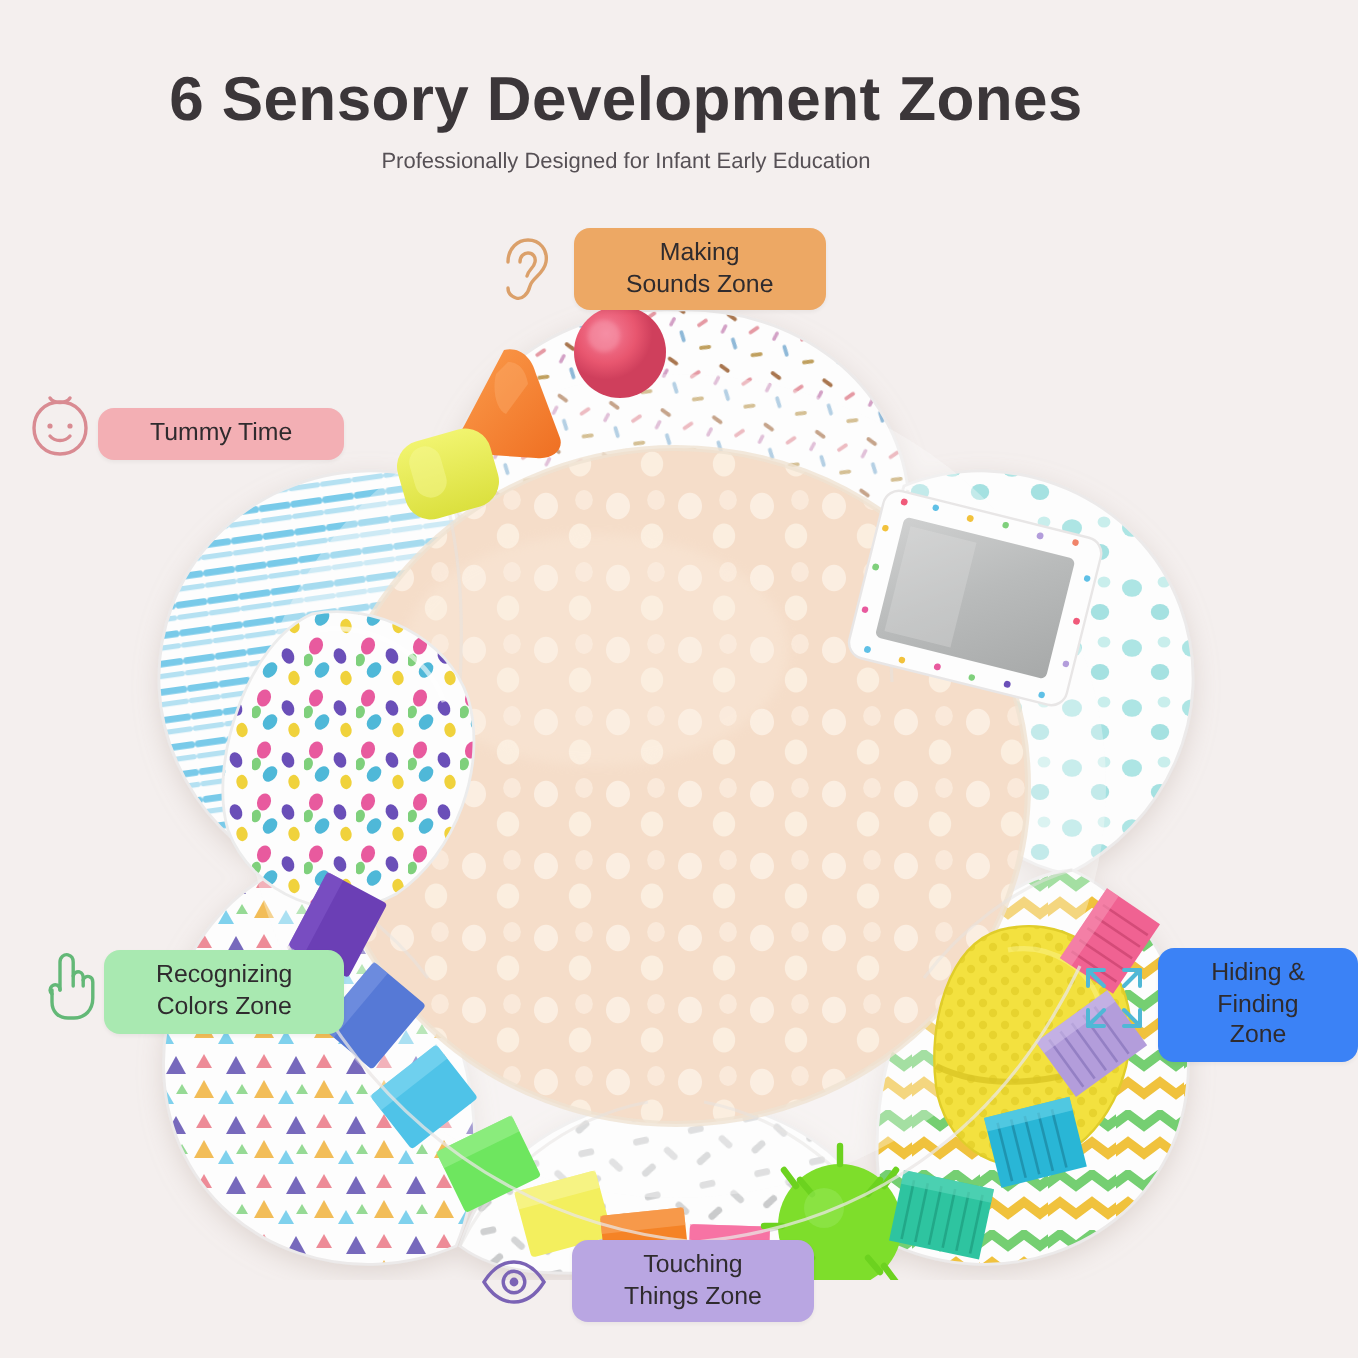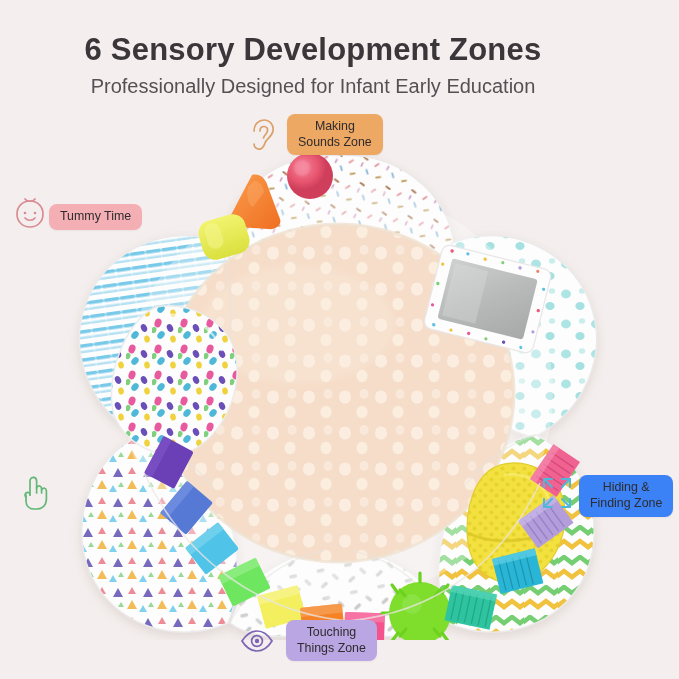--- a/index.html
+++ b/index.html
@@ -12,28 +12,28 @@
   }
   #stage{position:absolute;inset:0;}
 
   
   #header{position:absolute;left:0;top:33px;width:626px;text-align:center;}
   #title{
     font-size:31px;font-weight:bold;color:#3b3639;
     letter-spacing:.2px;line-height:1.12;margin:0;
   }
   #subtitle{
-    font-size:20px;color:#565055;margin:7px 0 0 0;font-weight:400;
+    font-size:11px;color:#565055;margin:7px 0 0 0;font-weight:400;
   }
 
   
   .zone{position:absolute;display:flex;flex-direction:row;align-items:center;}
   .zone-icon{display:block;line-height:0;margin-bottom:6px;}
   .badge{
-    border-radius:8px;padding:5px 11px;font-size:12.4px;line-height:1.26;
+    border-radius:8px;padding:5px 26px;font-size:12.4px;line-height:1.26;
     text-align:center;color:#2f2b2e;white-space:pre-line;
     box-shadow:0 1px 2px rgba(0,0,0,.05);
   }
   #zone-tummy{left:11px;top:196px;}
   #zone-tummy .badge{background:#f3afb4;}
   #zone-sound{left:247px;top:114px;flex-direction:row;align-items:center;}
   #zone-sound .zone-icon{margin:0 10px 0 0;}
   #zone-sound .badge{background:#eda864;}
   #zone-learn{left:528px;top:196px;}
   #zone-learn .badge{background:#e9d494;}
@@ -398,20 +398,22 @@
     <span class="zone-icon">
       <svg width="34" height="38" viewBox="0 0 34 38">
         <g fill="none" stroke="#63b877" stroke-width="1.7" stroke-linecap="round" stroke-linejoin="round">
           <path d="M12 21 V7 C 12 4.6 14 3 16 3.4 C 17.7 3.8 18.6 5.3 18.6 7 V19"></path>
           <path d="M18.6 14 C 19 12.4 20.4 11.6 21.8 12 C 23 12.4 23.6 13.5 23.6 15 V19"></path>
           <path d="M23.6 16 C 24 14.6 25.3 13.9 26.6 14.3 C 27.8 14.7 28.4 15.8 28.4 17 V25 C 28.4 31 24.5 35 19 35 H16 C 11 35 8 31.6 8 27 V21"></path>
           <path d="M12 21 C 12 18.6 9.6 17.6 8 19 C 6.6 20.2 6.8 22 8 23"></path>
         </g>
       </svg>
     </span>
+    <span class="badge">Recognizing
+Colors Zone</span>
   </div>
 
   <div class="zone" id="zone-hide">
     <span class="zone-icon">
       <svg width="44" height="38" viewBox="0 0 44 38">
         <g fill="none" stroke="#4fb8d6" stroke-width="2" stroke-linecap="round" stroke-linejoin="round">
           <path d="M17 5 L9 5 L9 13"></path>
             <path d="M9 5 L17 13"></path>
           <path d="M27 5 L35 5 L35 13"></path>
             <path d="M35 5 L27 13"></path>

